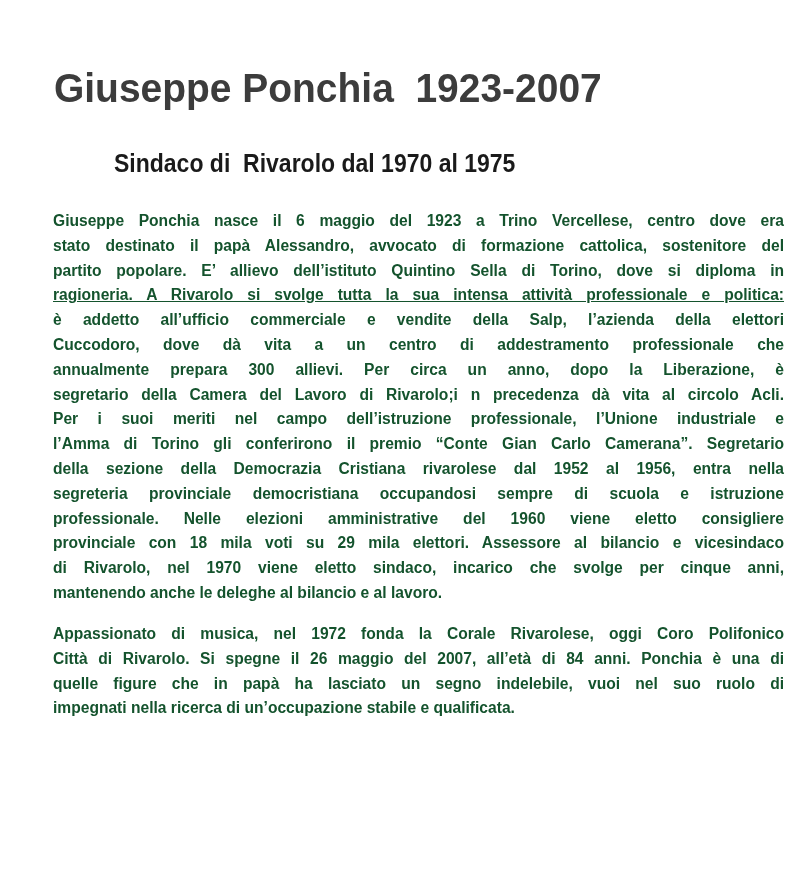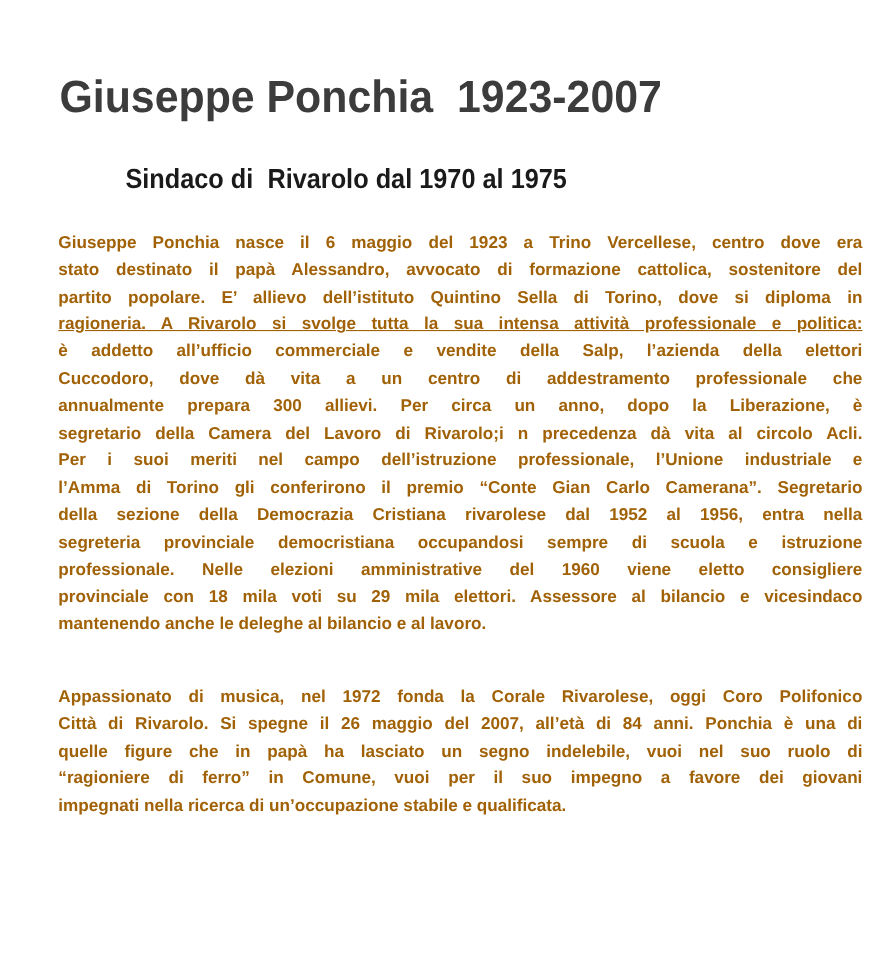--- a/index.html
+++ b/index.html
@@ -48,21 +48,21 @@
       transform: scaleX(0.92);
       transform-origin: left center;
     }
     .body-text {
       position: absolute;
       left: 33px;
       width: 731px;
       margin: 0;
       font-size: 15.6px;
       font-weight: bold;
-      color: #a16207;
+      color: #14532d;
       line-height: 24.8px;
       text-align: justify;
       text-align-last: left;
     }
     .p1 { top: 209px; }
     .p2 { top: 622px; }
     .line {
       display: block;
       text-align: justify;
       text-align-last: justify;
@@ -88,23 +88,23 @@
     <span class="line" style="display: block;">è addetto all’ufficio commerciale e vendite della Salp, l’azienda della elettori</span>
     <span class="line" style="display: block;">Cuccodoro, dove dà vita a un centro di addestramento professionale che</span>
     <span class="line" style="display: block;">annualmente prepara 300 allievi. Per circa un anno, dopo la Liberazione, è</span>
     <span class="line" style="display: block;">segretario della Camera del Lavoro di Rivarolo;i n precedenza dà vita al circolo Acli.</span>
     <span class="line" style="display: block;">Per i suoi meriti nel campo dell’istruzione professionale, l’Unione industriale  e</span>
     <span class="line" style="display: block;">l’Amma di Torino gli conferirono il premio “Conte Gian Carlo Camerana”. Segretario</span>
     <span class="line" style="display: block;">della sezione della Democrazia Cristiana rivarolese dal 1952 al 1956, entra nella</span>
     <span class="line" style="display: block;">segreteria provinciale democristiana occupandosi sempre  di scuola e istruzione</span>
     <span class="line" style="display: block;">professionale. Nelle elezioni amministrative del 1960 viene eletto consigliere</span>
     <span class="line" style="display: block;">provinciale con 18 mila voti su 29 mila elettori. Assessore al bilancio e vicesindaco</span>
+    <span class="line" style="display: block;">di Rivarolo, nel 1970 viene eletto sindaco, incarico che svolge per cinque anni,</span>
     <span class="line last" style="display: block;">mantenendo anche le deleghe al bilancio e al lavoro.</span>
   </div>
 
   <div class="body-text p2">
     <span class="line" style="display: block;">Appassionato di musica, nel 1972 fonda la Corale Rivarolese, oggi Coro Polifonico</span>
     <span class="line" style="display: block;">Città di Rivarolo. Si spegne il 26 maggio del 2007, all’età di 84 anni. Ponchia è una di</span>
     <span class="line" style="display: block;">quelle figure che in papà ha lasciato un segno indelebile, vuoi nel suo ruolo di</span>
-    <span class="line" style="display: block;">“ragioniere di ferro” in Comune, vuoi per il suo impegno a favore dei giovani</span>
     <span class="line last" style="display: block;">impegnati nella ricerca di un’occupazione stabile e qualificata.</span>
   </div>
 </div>
 
 </body></html>

